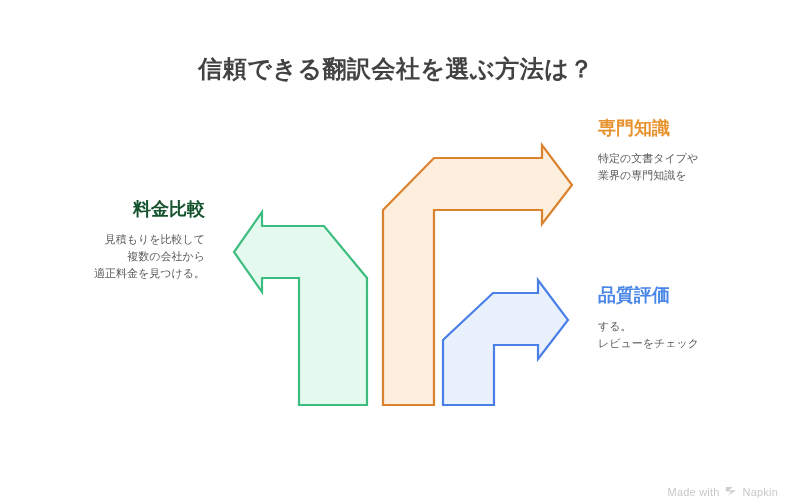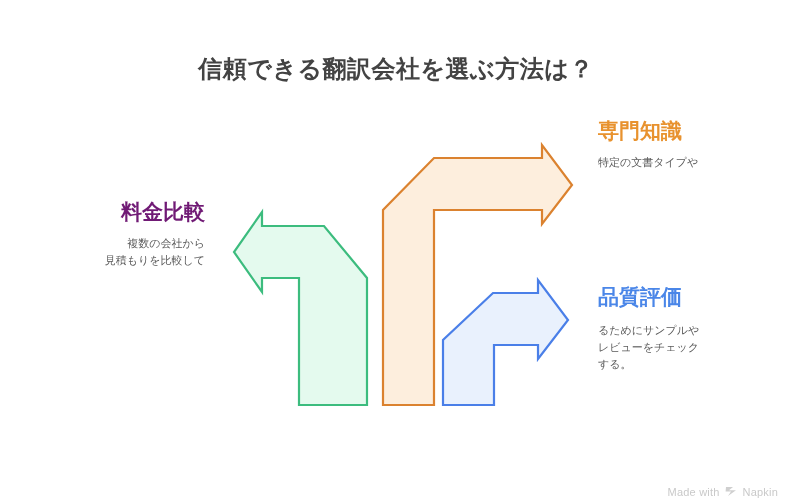--- a/index.html
+++ b/index.html
@@ -44,41 +44,41 @@
     left: 0;
     top: 0;
     width: 792px;
     height: 498px;
   }
 
   
   .block { position: absolute; }
 
   .block-heading {
-    font-size: 21px;
+    font-size: 18px;
     font-weight: bold;
     line-height: 1.3;
     margin: 0 0 10px 0;
     white-space: nowrap;
   }
   .block-body {
     font-size: 11px;
     line-height: 1.55;
     color: #5a5a5a;
     margin: 0;
   }
 
   
   #block-price {
     left: 20px;
     top: 186px;
     width: 185px;
     text-align: right;
   }
-  #block-price .block-heading { color: #701a75; }
+  #block-price .block-heading { color: #14532d; }
 
   
   #block-expertise {
     left: 598px;
     top: 105px;
     width: 180px;
     text-align: left;
   }
   #block-expertise .block-heading { color: #E8922E; }
 
@@ -149,38 +149,39 @@
              L 538 347
              L 538 333
              L 494 333
              L 494 393
              Z" fill="#E9F1FD" stroke="#4A7FE8" stroke-width="2.2" stroke-linejoin="miter" stroke-linecap="butt"></path>
   </svg>
 
   <div class="block" id="block-price">
     <div class="block-heading">料金比較</div>
     <div class="block-body">
+      <div>見積もりを比較して</div>
       <div>複数の会社から</div>
-      <div>見積もりを比較して</div>
+      <div>適正料金を見つける。</div>
     </div>
   </div>
 
   <div class="block" id="block-expertise">
     <div class="block-heading">専門知識</div>
     <div class="block-body">
       <div>特定の文書タイプや</div>
+      <div>業界の専門知識を</div>
     </div>
   </div>
 
   <div class="block" id="block-quality">
     <div class="block-heading">品質評価</div>
     <div class="block-body">
-      <div>るためにサンプルや</div>
+      <div>する。</div>
       <div>レビューをチェック</div>
-      <div>する。</div>
     </div>
   </div>
 
   <div class="watermark">
     <span>Made with</span>
     <span class="wm-logo">
       <svg width="13" height="11" viewBox="0 0 13 11" xmlns="http://www.w3.org/2000/svg">
         <path d="M1 1 L8 1 L4 4.3 L11 4.3 L3 10 L6 5.6 L0.6 5.6 Z" fill="#cfcfcf"></path>
       </svg>
     </span>

